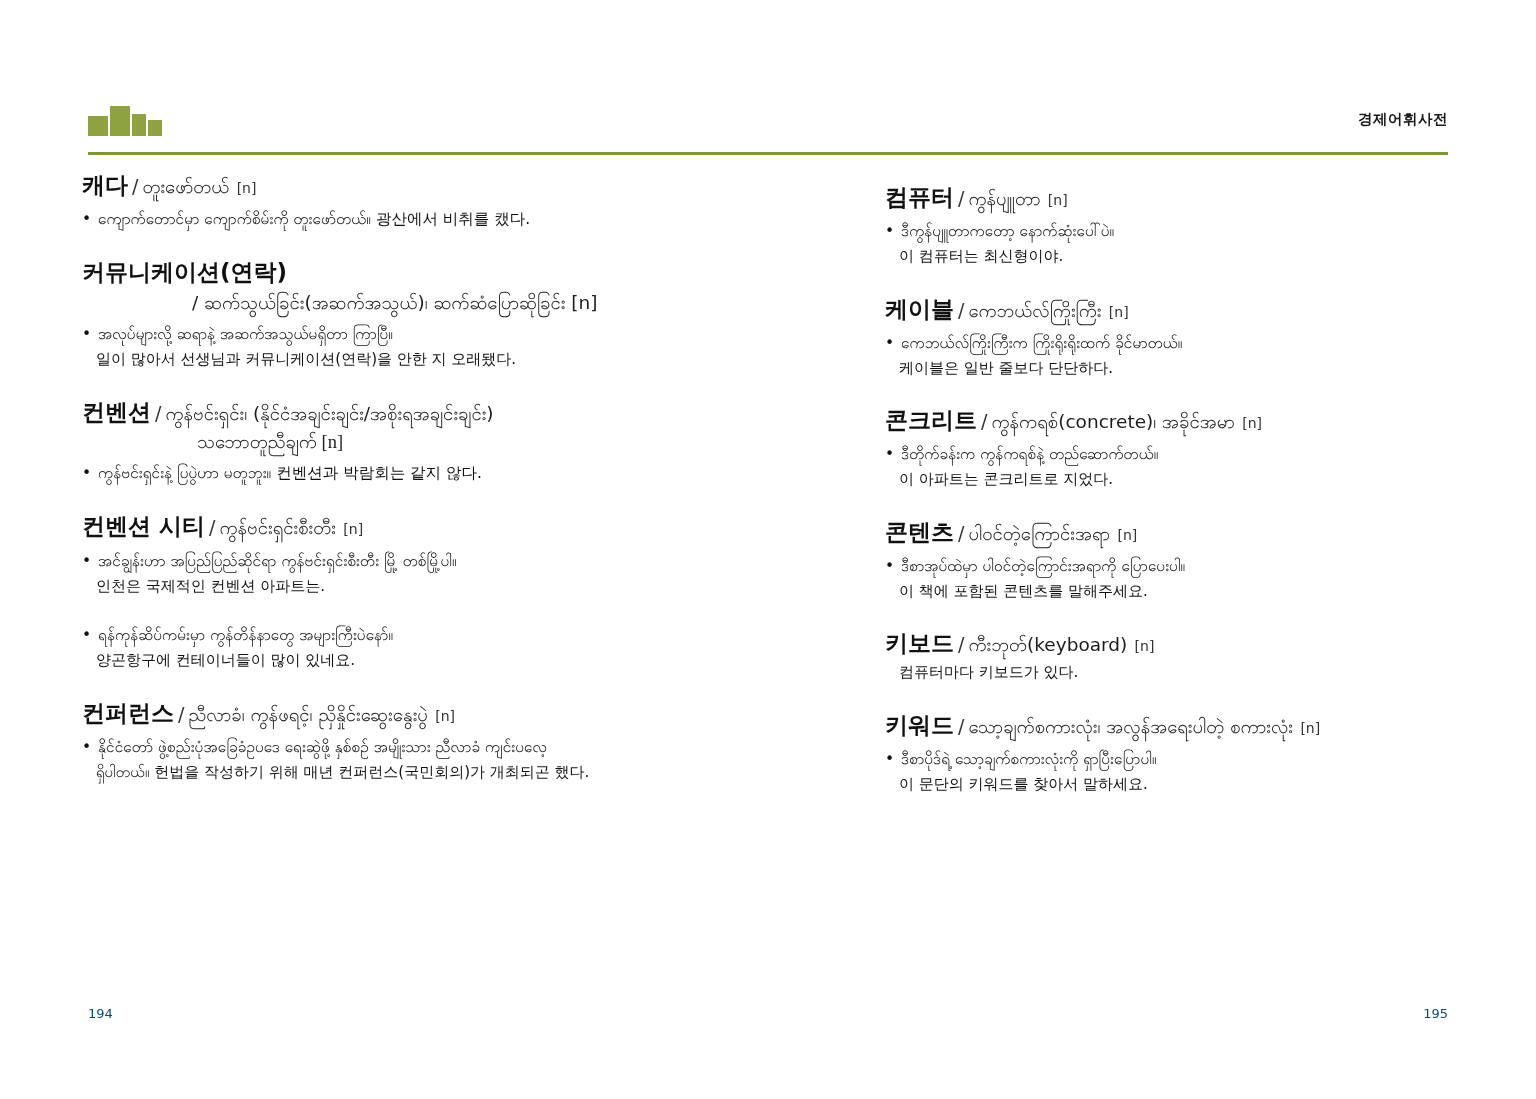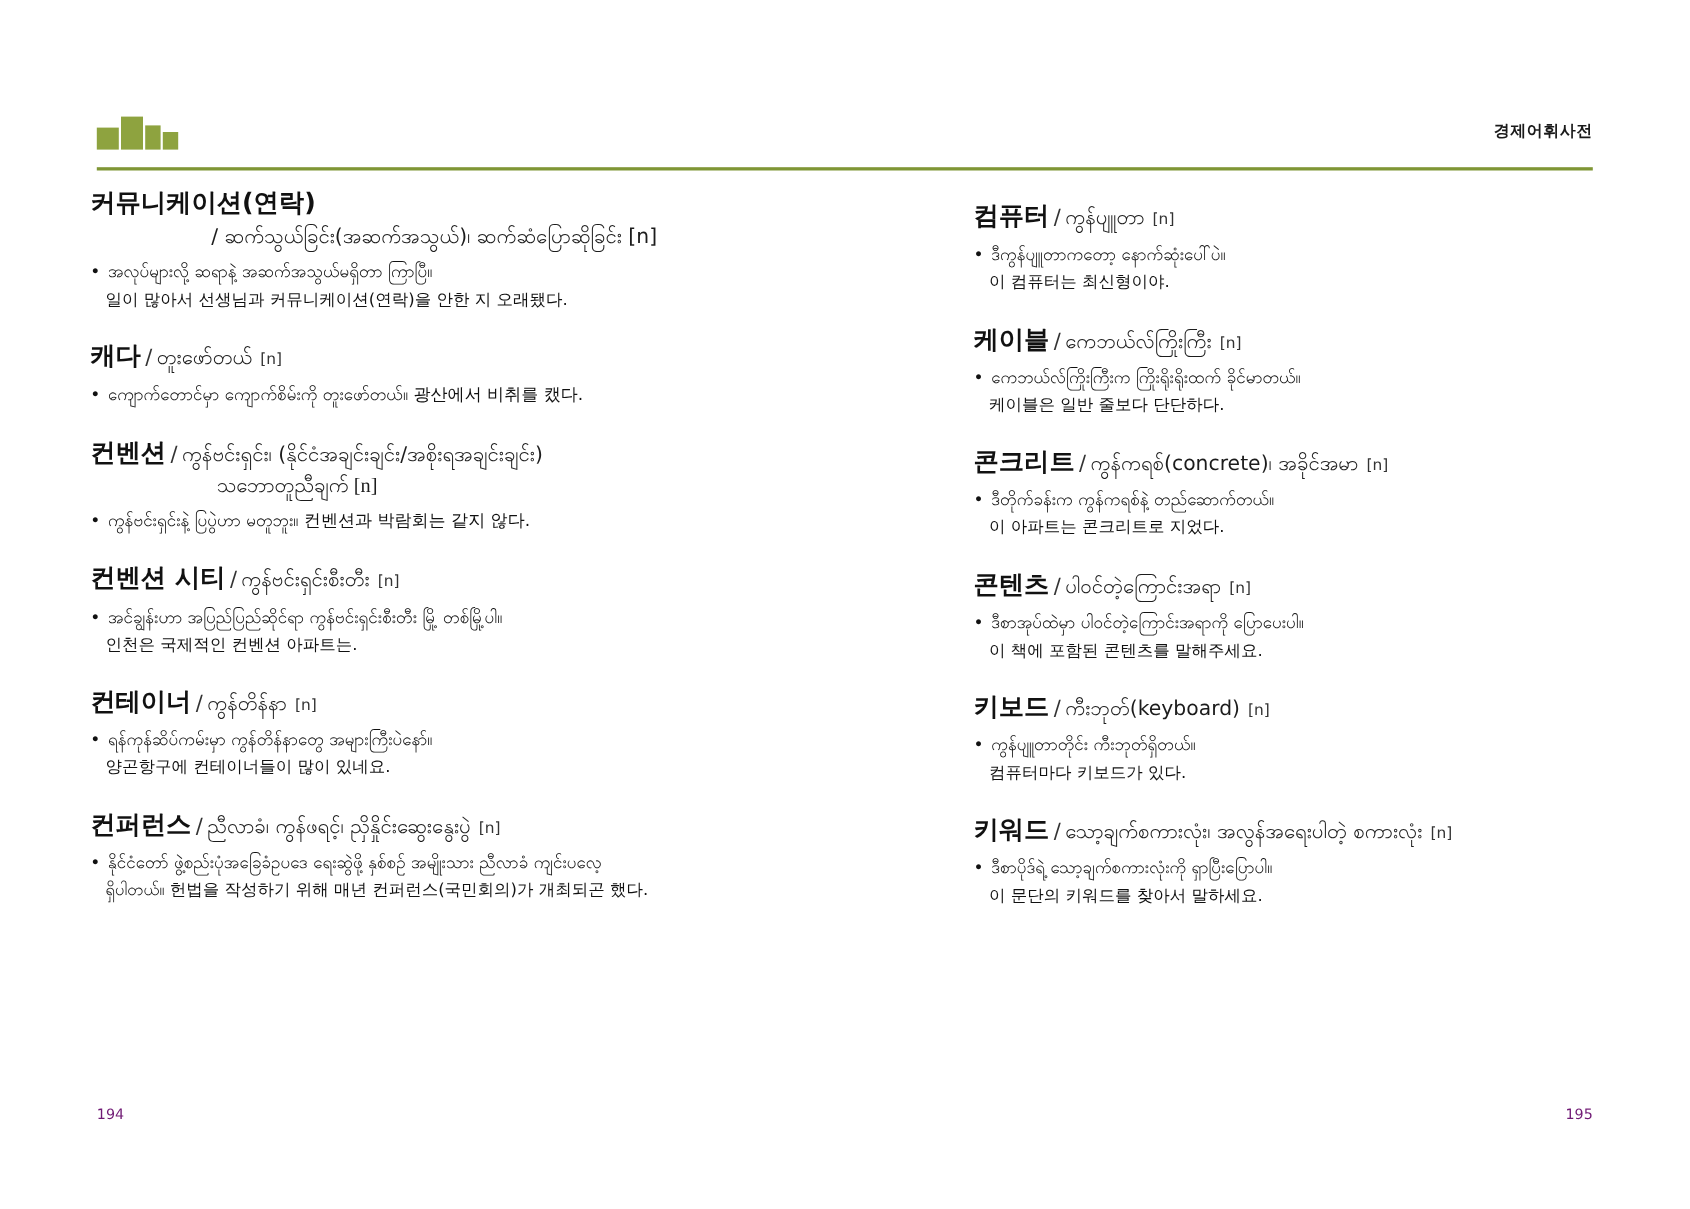--- a/index.html
+++ b/index.html
@@ -134,21 +134,21 @@
     padding-left: 14px;
     margin-top: 2px;
     color: #111;
   }
 
   
   .pagenum {
     position: absolute;
     bottom: 78px;
     font-size: 13px;
-    color: #701a75;
+    color: #0c4a6e;
   }
   .pagenum-left  { left: 88px; }
   .pagenum-right { right: 88px; }
 </style>
 </head>
 <body>
 
 <div class="page">
 
   <div class="header">
@@ -159,54 +159,51 @@
       <span class="lb4"></span>
     </div>
     <div class="header-title">경제어휘사전</div>
   </div>
   <div class="header-rule"></div>
 
   <div class="col col-left">
 
     <div class="entry">
       <div class="headline">
+        <span class="hw">캐다</span><span class="sep">/</span><span class="gloss">တူးဖော်တယ်</span> <span class="pos">[n]</span>
+      </div>
+      <div class="example"><span class="bullet">•</span> <span>ကျောက်တောင်မှာ ကျောက်စိမ်းကို တူးဖော်တယ်။   광산에서 비취를 캤다.</span></div>
+    </div>
+
+    <div class="entry">
+      <div class="headline">
         <span class="hw">커뮤니케이션(연락)</span>
       </div>
       <div class="headline-cont">/ ဆက်သွယ်ခြင်း(အဆက်အသွယ်)၊ ဆက်ဆံပြောဆိုခြင်း [n]</div>
       <div class="example"><span class="bullet">•</span> <span>အလုပ်များလို့ ဆရာနဲ့ အဆက်အသွယ်မရှိတာ ကြာပြီ။</span></div>
       <div class="translation">일이 많아서 선생님과 커뮤니케이션(연락)을 안한 지 오래됐다.</div>
     </div>
 
     <div class="entry">
       <div class="headline">
-        <span class="hw">캐다</span><span class="sep">/</span><span class="gloss">တူးဖော်တယ်</span> <span class="pos">[n]</span>
-      </div>
-      <div class="example"><span class="bullet">•</span> <span>ကျောက်တောင်မှာ ကျောက်စိမ်းကို တူးဖော်တယ်။   광산에서 비취를 캤다.</span></div>
-    </div>
-
-    <div class="entry">
-      <div class="headline">
         <span class="hw">컨벤션</span><span class="sep">/</span><span class="gloss">ကွန်ဗင်းရှင်း၊ (နိုင်ငံအချင်းချင်း/အစိုးရအချင်းချင်း)</span>
       </div>
       <div class="headline-cont indent-wide">သဘောတူညီချက် [n]</div>
       <div class="example"><span class="bullet">•</span> <span>ကွန်ဗင်းရှင်းနဲ့ ပြပွဲဟာ မတူဘူး။   컨벤션과 박람회는 같지 않다.</span></div>
     </div>
 
     <div class="entry">
       <div class="headline">
         <span class="hw">컨벤션 시티</span><span class="sep">/</span><span class="gloss">ကွန်ဗင်းရှင်းစီးတီး</span> <span class="pos">[n]</span>
       </div>
       <div class="example"><span class="bullet">•</span> <span>အင်ချွန်းဟာ အပြည်ပြည်ဆိုင်ရာ ကွန်ဗင်းရှင်းစီးတီး မြို့ တစ်မြို့ပါ။</span></div>
       <div class="translation">인천은 국제적인 컨벤션 아파트는.</div>
     </div>
 
     <div class="entry">
-      <div class="headline">
-        <span class="hw">컨테이너</span><span class="sep">/</span><span class="gloss">ကွန်တိန်နာ</span> <span class="pos">[n]</span>
-      </div>
       <div class="example"><span class="bullet">•</span> <span>ရန်ကုန်ဆိပ်ကမ်းမှာ ကွန်တိန်နာတွေ အများကြီးပဲနော်။</span></div>
       <div class="translation">양곤항구에 컨테이너들이 많이 있네요.</div>
     </div>
 
     <div class="entry">
       <div class="headline">
         <span class="hw">컨퍼런스</span><span class="sep">/</span><span class="gloss">ညီလာခံ၊ ကွန်ဖရင့်၊ ညှိနှိုင်းဆွေးနွေးပွဲ</span> <span class="pos">[n]</span>
       </div>
       <div class="example"><span class="bullet">•</span> <span>နိုင်ငံတော် ဖွဲ့စည်းပုံအခြေခံဥပဒေ ရေးဆွဲဖို့ နှစ်စဉ် အမျိုးသား ညီလာခံ ကျင်းပလေ့</span></div>
       <div class="translation">ရှိပါတယ်။   헌법을 작성하기 위해 매년 컨퍼런스(국민회의)가 개최되곤 했다.</div>
@@ -245,21 +242,20 @@
         <span class="hw">콘텐츠</span><span class="sep">/</span><span class="gloss">ပါဝင်တဲ့ကြောင်းအရာ</span> <span class="pos">[n]</span>
       </div>
       <div class="example"><span class="bullet">•</span> <span>ဒီစာအုပ်ထဲမှာ ပါဝင်တဲ့ကြောင်းအရာကို ပြောပေးပါ။</span></div>
       <div class="translation">이 책에 포함된 콘텐츠를 말해주세요.</div>
     </div>
 
     <div class="entry">
       <div class="headline">
         <span class="hw">키보드</span><span class="sep">/</span><span class="gloss">ကီးဘုတ်(keyboard)</span> <span class="pos">[n]</span>
       </div>
-      <div class="example"><span class="bullet">•</span> <span>ကွန်ပျူတာတိုင်း ကီးဘုတ်ရှိတယ်။</span></div>
       <div class="translation">컴퓨터마다 키보드가 있다.</div>
     </div>
 
     <div class="entry">
       <div class="headline">
         <span class="hw">키워드</span><span class="sep">/</span><span class="gloss">သော့ချက်စကားလုံး၊  အလွန်အရေးပါတဲ့ စကားလုံး</span> <span class="pos">[n]</span>
       </div>
       <div class="example"><span class="bullet">•</span> <span>ဒီစာပိုဒ်ရဲ့ သော့ချက်စကားလုံးကို ရှာပြီးပြောပါ။</span></div>
       <div class="translation">이 문단의 키워드를 찾아서 말하세요.</div>
     </div>

